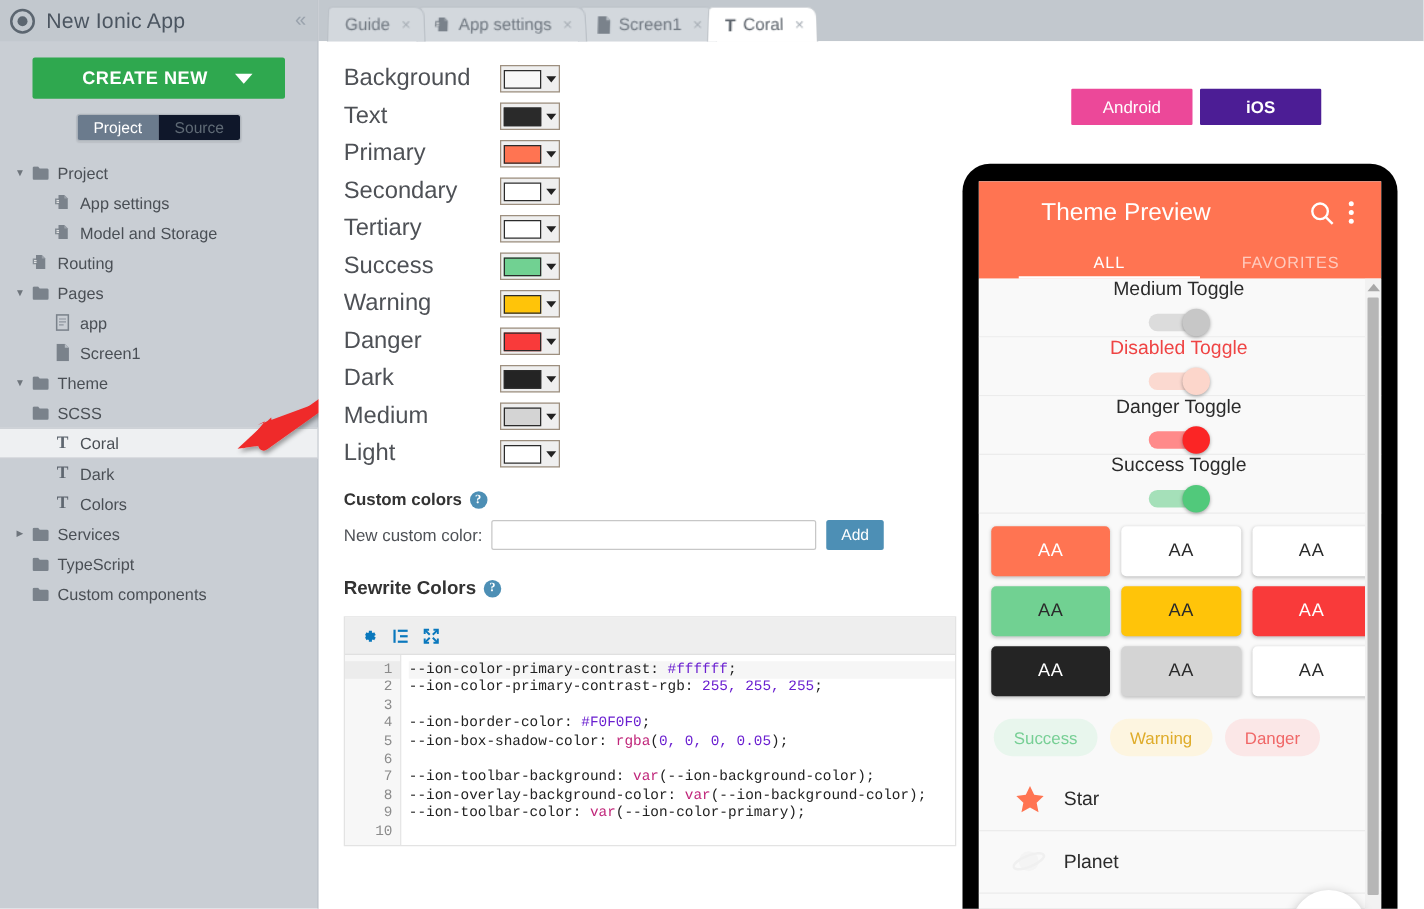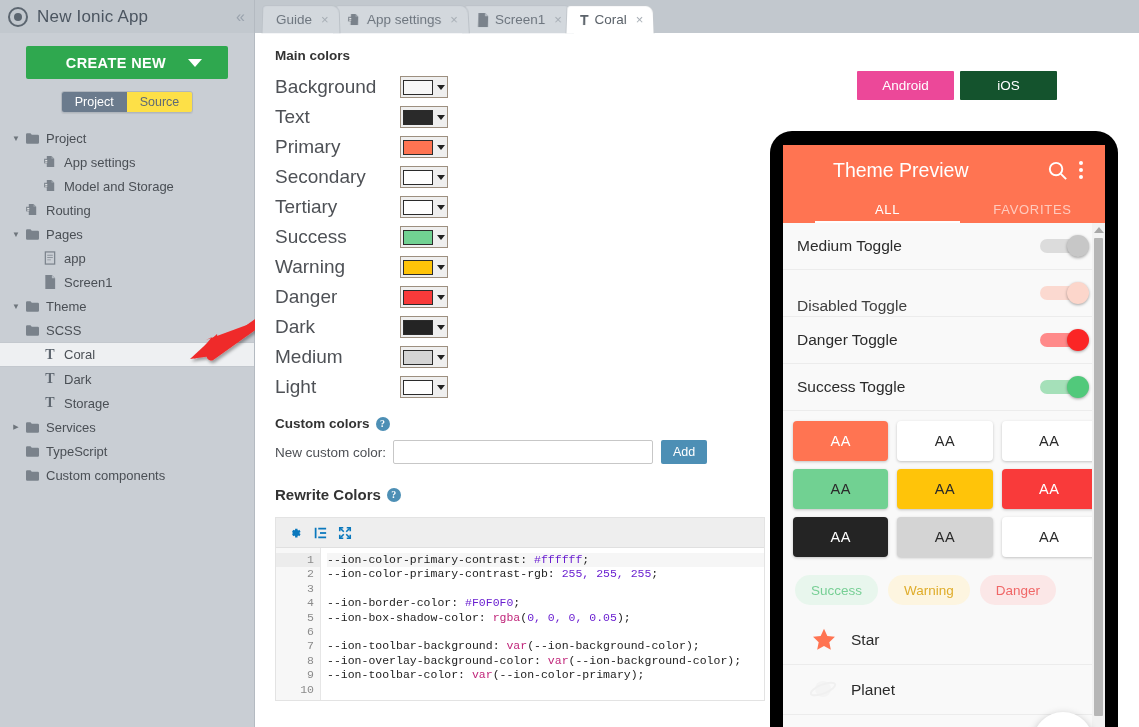--- a/index.html
+++ b/index.html
@@ -52,21 +52,21 @@
     position:absolute; right:26px;
   }
 
   .seg-wrap { display:flex; justify-content:center; margin-top:12px; }
   .seg {
     display:flex; border:1px solid #b0b6bd; border-radius:3px; overflow:hidden;
     box-shadow:0 1px 1px rgba(0,0,0,.07);
   }
   .seg-btn {
     padding:3px 13px; font-size:12.5px; cursor:pointer;
-    background:#fde047; color:#5f6a75;
+    background:#0f172a; color:#5f6a75;
   }
   .seg-btn.active { background:#6b7b8d; color:#fff; }
 
   .tree { margin-top:13px; font-size:13px; color:#4a4f55; user-select:none; }
   .tree-row {
     display:flex; align-items:center; height:24px; padding-left:10px;
     position:relative; cursor:pointer; white-space:nowrap;
   }
   .tree-row.selected {
     background:#eef0f2; border-top:1px solid #c3c8ce; border-bottom:1px solid #c3c8ce;
@@ -169,21 +169,21 @@
   .preview { position:absolute; right:0; top:33px; width:360px; bottom:0; }
   .platform-toggle {
     position:absolute; top:5px; left:78px; display:flex; gap:6px;
   }
   .plat-btn {
     width:97px; height:29px; display:flex; align-items:center; justify-content:center;
     color:#fff; font-size:13.5px; cursor:pointer; border:none; border-radius:1px;
     font-family:"Liberation Sans", sans-serif;
   }
   .plat-btn.android { background:#ec4899; }
-  .plat-btn.ios { background:#14532d; }
+  .plat-btn.ios { background:#4c1d95;font-weight:bold; }
 
   .phone {
     position:absolute; left:-9px; top:65px; width:348px; height:640px;
     background:#000; border-radius:22px 22px 0 0; padding:14px 0 0 0;
   }
   .screen {
     position:absolute; left:13px; top:14px; right:13px; bottom:0;
     background:#f9f9f9; overflow:hidden;
   }
   .app-bar { background:#ff7452; height:78px; position:relative;padding-left:32px; }
@@ -199,24 +199,24 @@
     position:relative; cursor:pointer;
   }
   .ptab.active { color:#fff; }
   .ptab.active::after {
     content:""; position:absolute; bottom:0; left:0; right:0; height:2.5px; background:#fff;
   }
 
   .scroll-area { position:absolute; top:78px; left:0; right:0; bottom:0; background:#f9f9f9; }
   .list-item {
     display:flex; align-items:center; height:47px; padding:0 16px 0 14px;
-    border-bottom:1px solid #ececec; background:#f9f9f9;
+    border-bottom:1px solid #ececec; background:#f9f9f9;flex-direction:column;
   }
   .li-label { flex:1; font-size:15.5px; color:#2b2b2b; }
-  .li-label.disabled { color:#404040;margin-top:25px; }
+  .li-label.disabled { color:#ef4444; }
   .toggle { width:49px; height:22px; position:relative; cursor:pointer; }
   .toggle .track {
     position:absolute; left:0; top:4px; width:42px; height:14px; border-radius:7px;
   }
   .toggle .knob {
     position:absolute; right:0; top:0; width:22px; height:22px; border-radius:50%;
     box-shadow:0 1px 3px rgba(0,0,0,.35);
   }
 
   .btn-grid { padding:10px 8px 4px 10px; }
@@ -392,21 +392,21 @@
           <span class="ico">
             <span style="font-weight:bold;font-size:14px;color:#5f6770;font-family:'Liberation Serif',serif;">T</span>
           </span>
           <span class="tlabel">Dark</span>
         </div>
         <div class="tree-row" style="padding-left: 28px;">
           <span class="arrow"></span>
           <span class="ico">
             <span style="font-weight:bold;font-size:14px;color:#5f6770;font-family:'Liberation Serif',serif;">T</span>
           </span>
-          <span class="tlabel">Storage</span>
+          <span class="tlabel">Colors</span>
         </div>
         <div class="tree-row" style="padding-left: 10px;">
           <span class="arrow right"></span>
           <span class="ico">
             <svg width="13" height="11" viewBox="0 0 16 13">
               <path fill="#7a828b" d="M0 1.5A1.5 1.5 0 011.5 0h4l1.6 2H14.5A1.5 1.5 0 0116 3.5v8A1.5 1.5 0 0114.5 13h-13A1.5 1.5 0 010 11.5z"></path>
             </svg>
           </span>
           <span class="tlabel">Services</span>
         </div>
@@ -477,23 +477,20 @@
           <span class="t-letter">T</span>
           <span>Coral</span>
           <span class="tclose">×</span>
         </div>
       </div>
 
     <div class="content">
 
       <div class="form-area">
 
-        <div class="section-title">
-          <span>Main colors</span>
-        </div>
 
         <div id="color-rows">
             <div class="color-row">
               <span class="color-label">Background</span>
      <span class="color-picker">
        <span class="swatch" style="background: rgb(247, 247, 247);"></span>
        <span class="pick-caret"></span>
      </span>
             </div>
             <div class="color-row">

